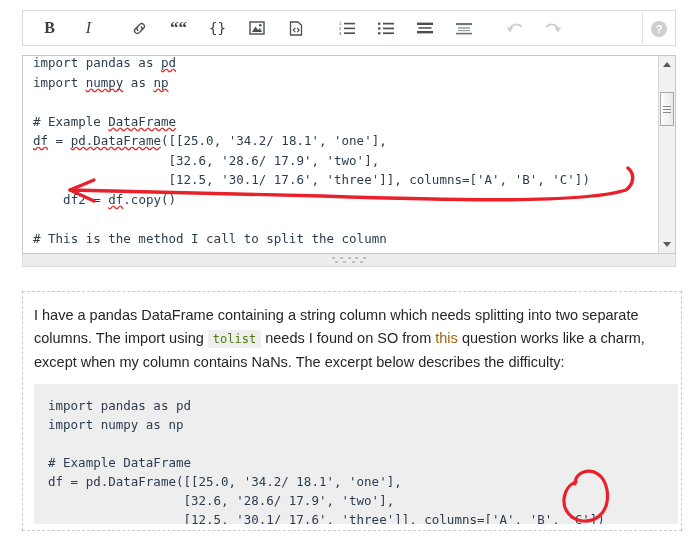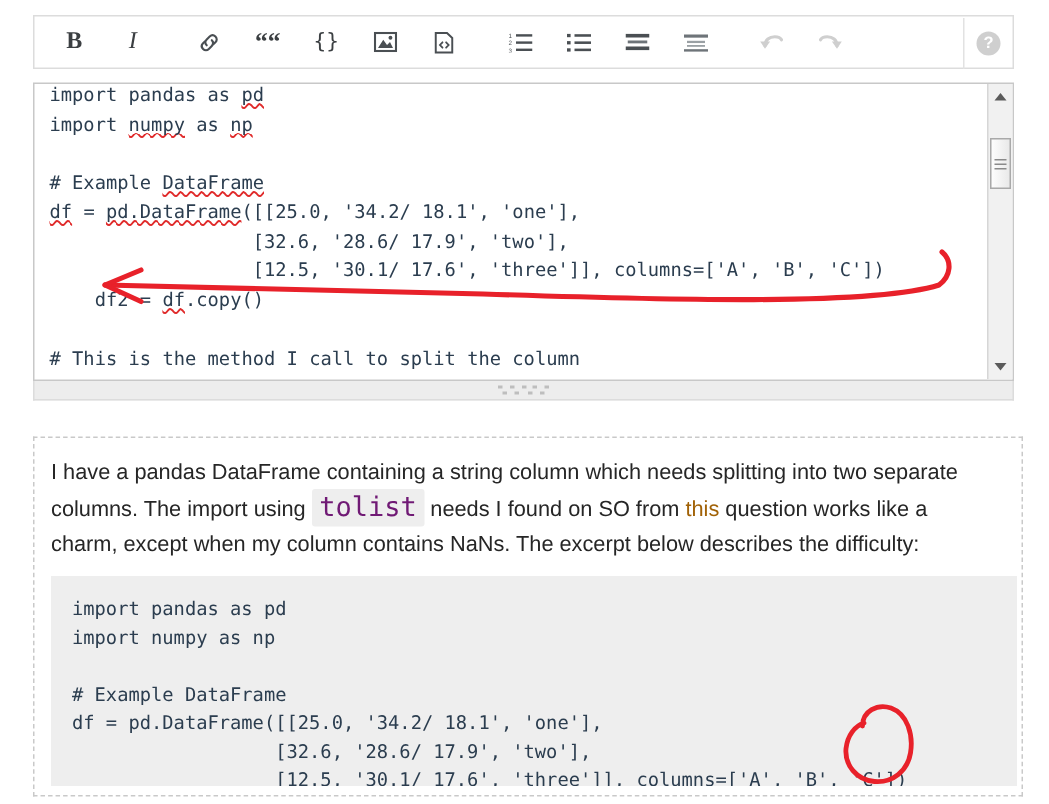--- a/index.html
+++ b/index.html
@@ -221,25 +221,25 @@
     left: 11px;
     top: 12px;
     width: 625px;
     font-family: "Liberation Sans", sans-serif;
     font-size: 14.5px;
     line-height: 23px;
     color: #262626;
   }
   code.inline {
     font-family: "DejaVu Sans Mono", monospace;
-    font-size: 18px;
+    font-size: 12px;
     background: #eeeeee;
     padding: 2px 5px;
     border-radius: 2px;
-    color: #701a75;
+    color: #4d7c0f;
   }
   a.link { color: #a16207; text-decoration: none; }
 
   #preview-code {
     position: absolute;
     left: 11px;
     top: 92px;
     width: 644px;
     height: 140px;
     background: #eeeeee;

